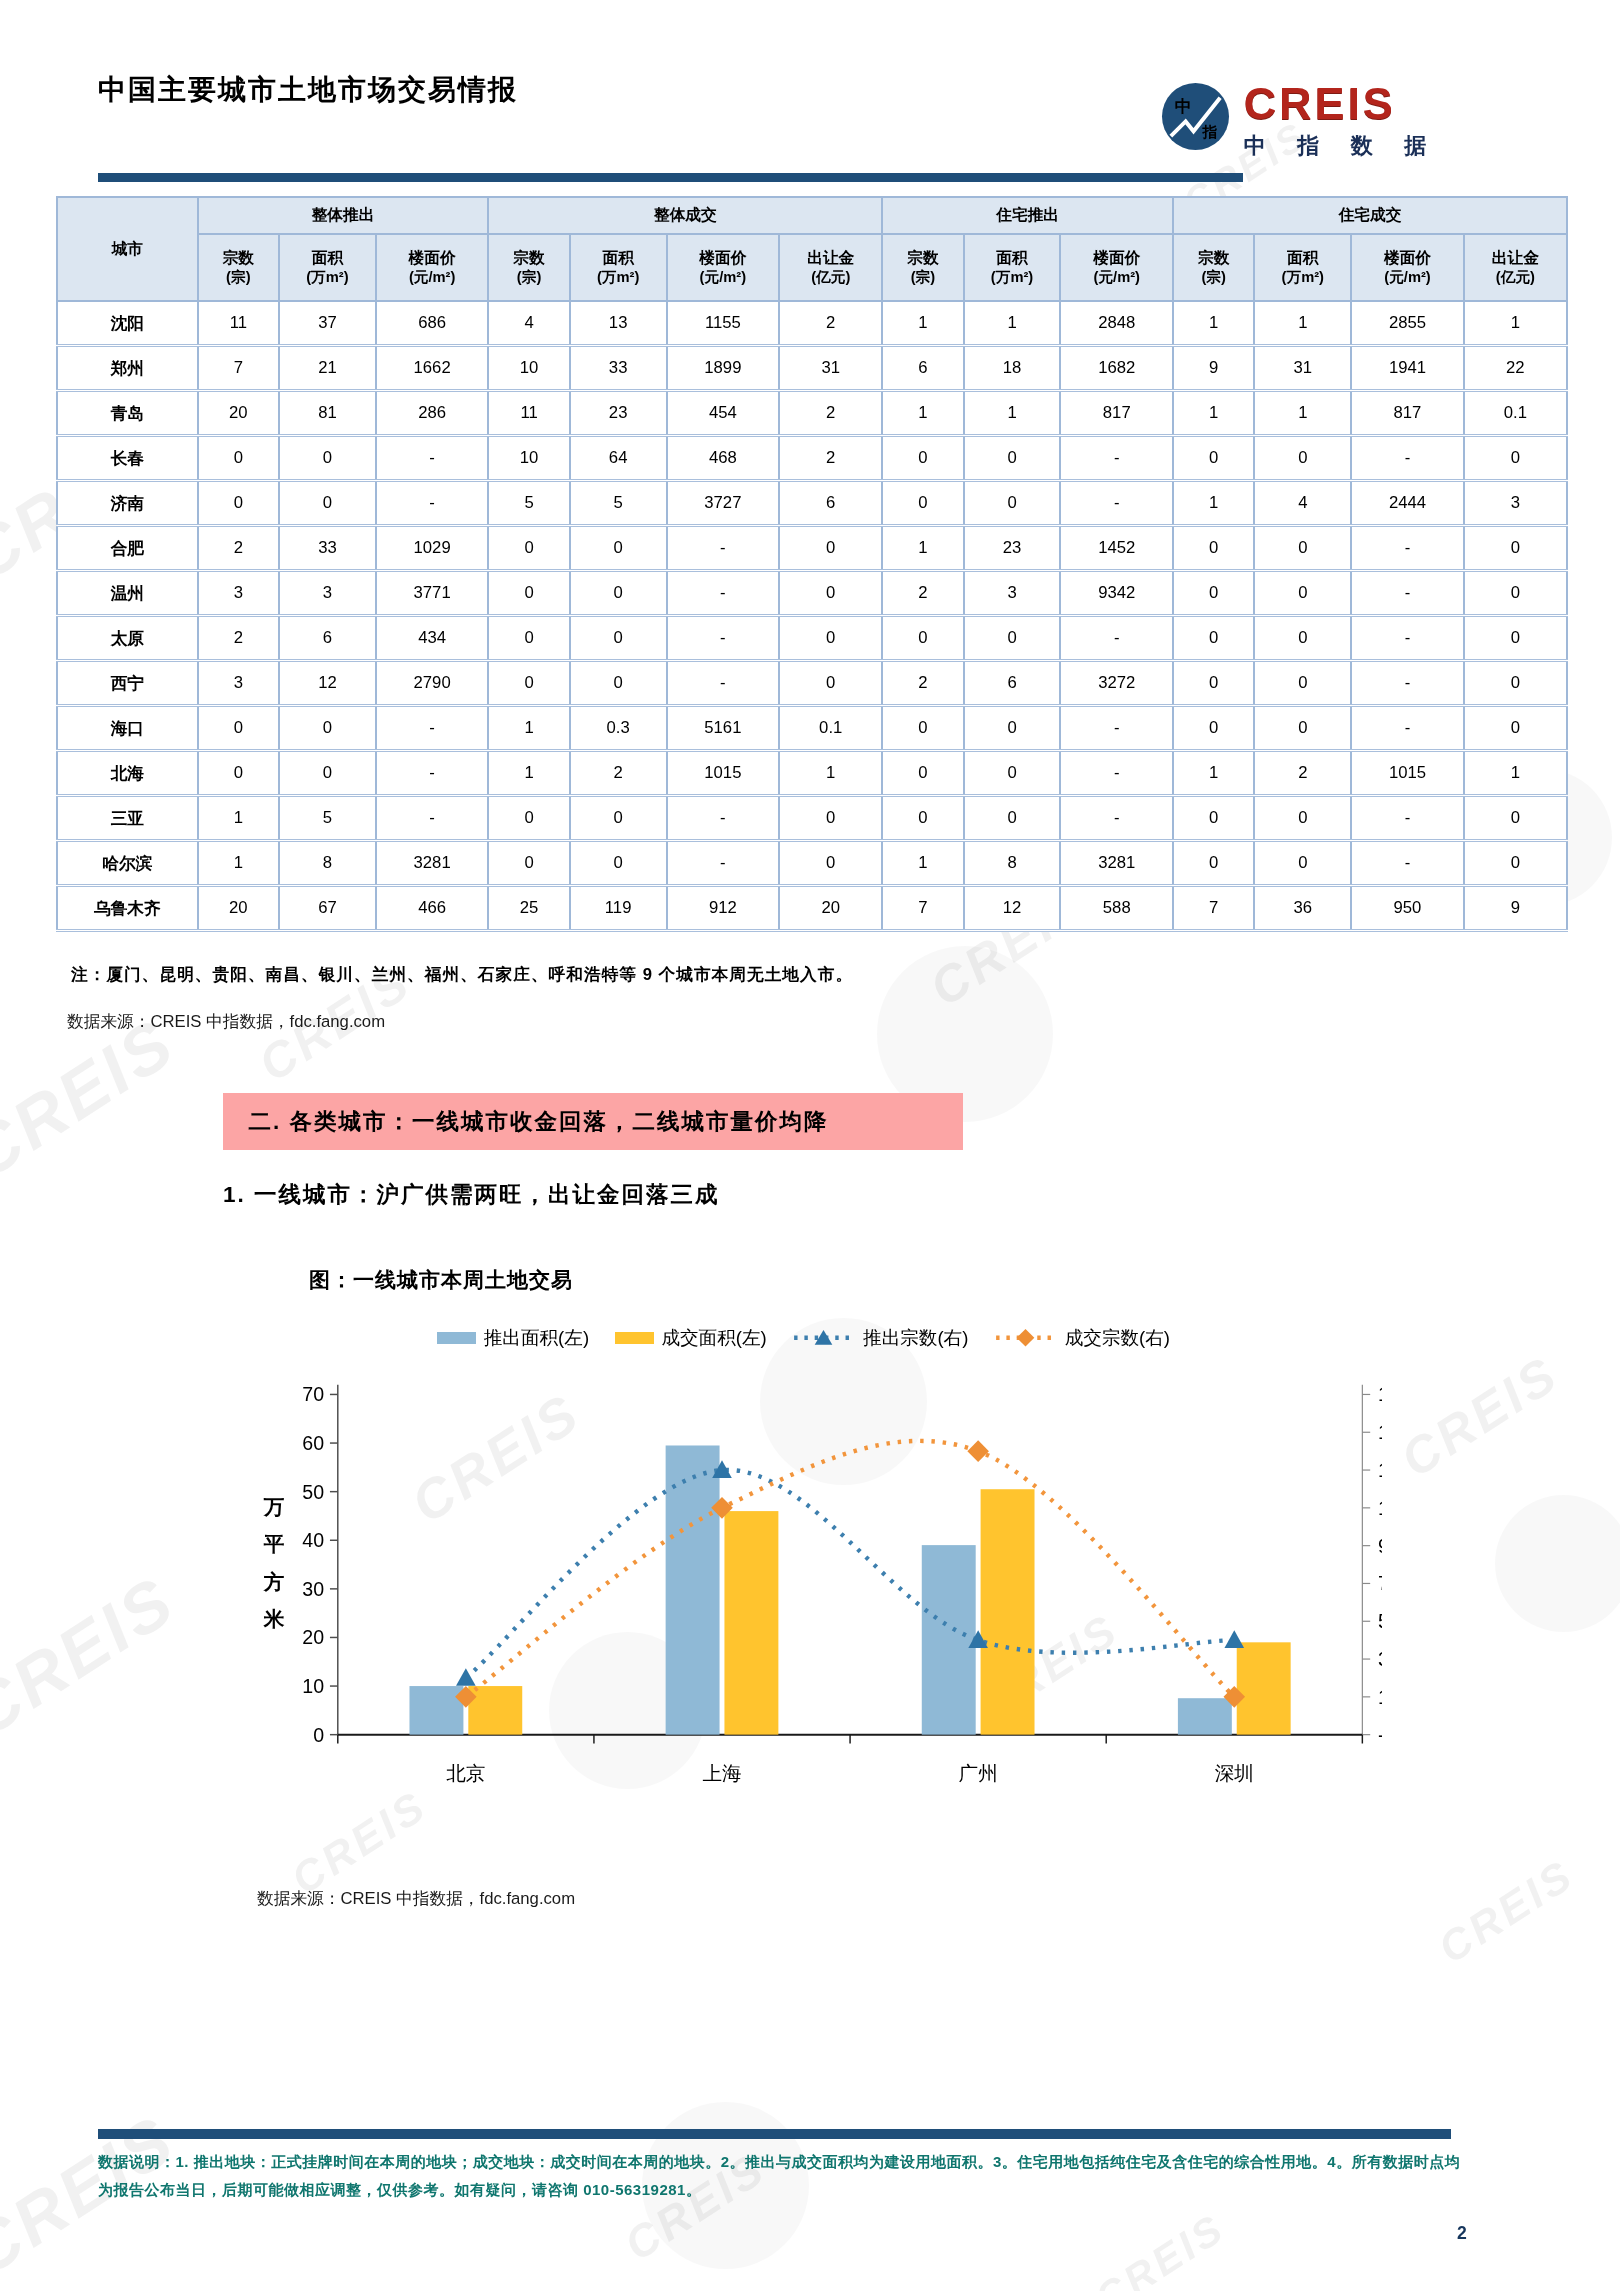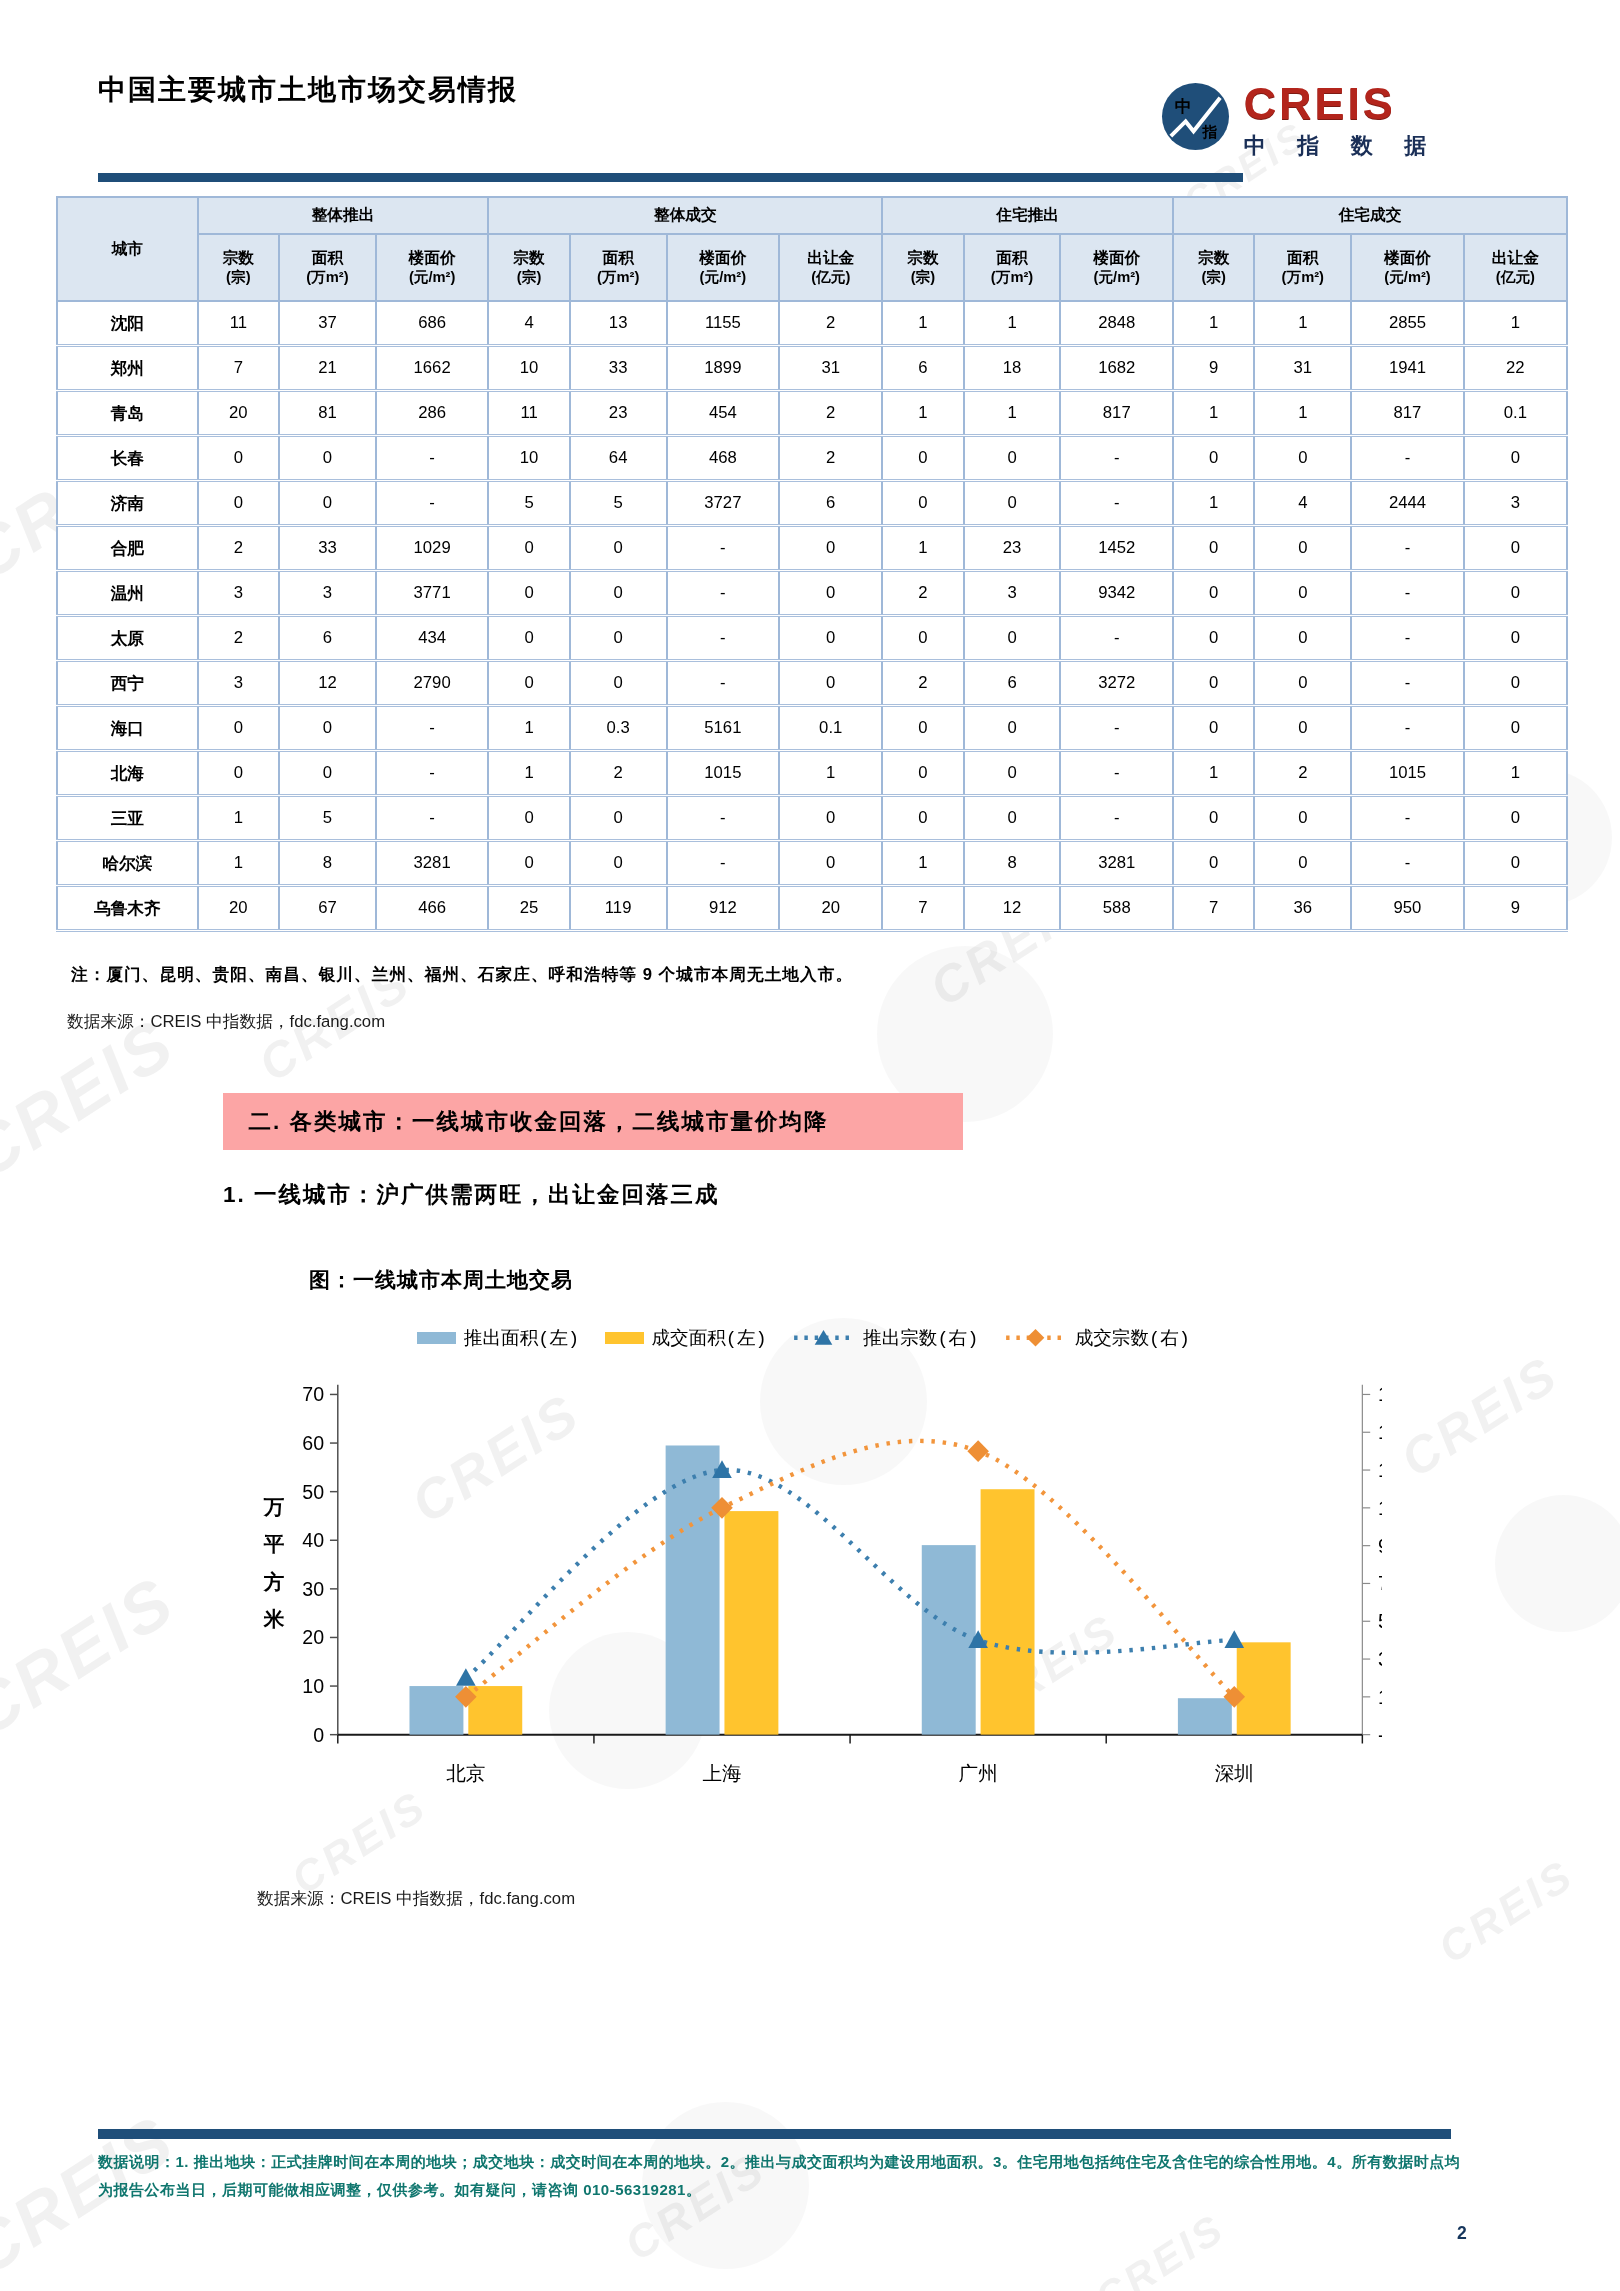--- a/index.html
+++ b/index.html
@@ -34,21 +34,21 @@
 
   
   .band{position:absolute;left:223px;top:1093px;width:740px;height:57px;background:#fca5a5;
         display:flex;align-items:center;}
   .band span{padding-left:25.5px;font-size:22.5px;font-weight:800;letter-spacing:2px;}
   .sub-title{position:absolute;left:223px;top:1179px;font-size:22.5px;font-weight:800;letter-spacing:2px;}
 
   
   .chart-title{position:absolute;left:309px;top:1266px;font-size:21px;font-weight:800;letter-spacing:1px;}
   .legend{position:absolute;left:225px;top:1325px;width:1157px;display:flex;justify-content:center;
-          align-items:center;gap:25.5px;font-size:18.6px;font-family:Liberation Mono, monospace;}
+          align-items:center;gap:25.5px;font-size:18.6px;}
   .legend .item{display:flex;align-items:center;gap:7.8px;}
   .legend .swatch{display:inline-block;width:39px;height:12.7px;}
   .chart-box{position:absolute;left:225px;top:1367px;width:1157px;height:451px;}
   svg text{font-family:"Liberation Sans","DejaVu Sans",sans-serif;fill:#000;}
   .chart-src{position:absolute;left:257px;top:1887px;font-size:16.7px;color:#1a1a1a;}
 
   
   .foot-rule{position:absolute;left:98px;top:2129px;width:1353px;height:9.8px;background:#1F4E79;}
   .disclaimer{position:absolute;left:98px;top:2148px;width:1364px;font-size:15px;font-weight:700;
               color:#0f766e;line-height:1.85;letter-spacing:0.5px;}

